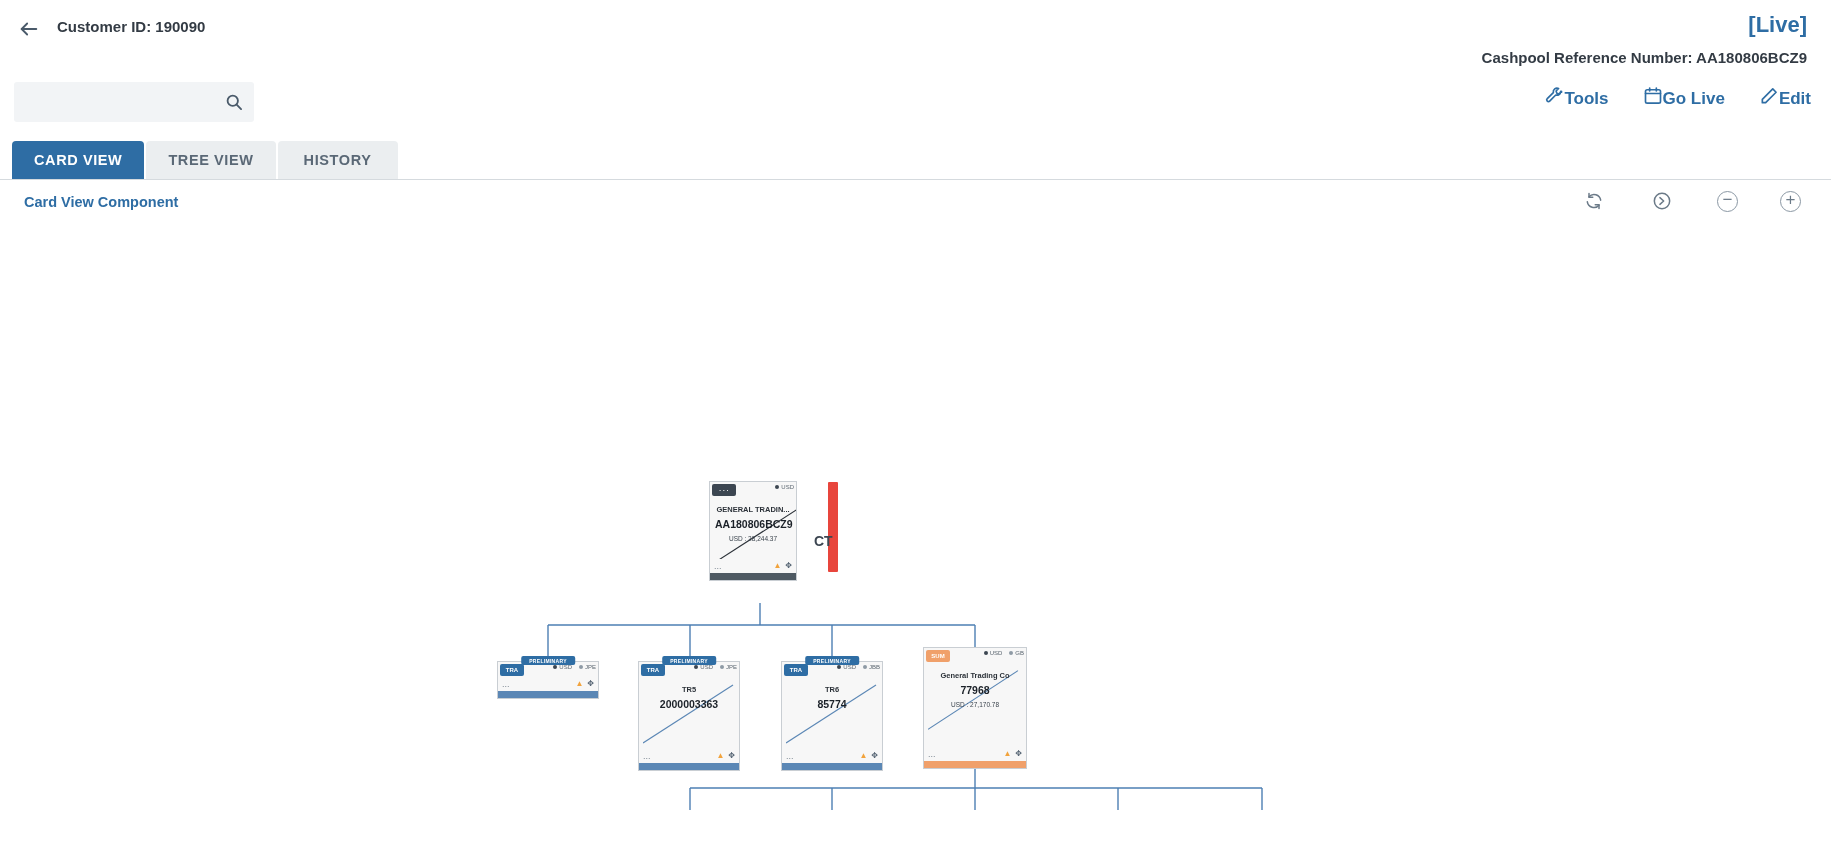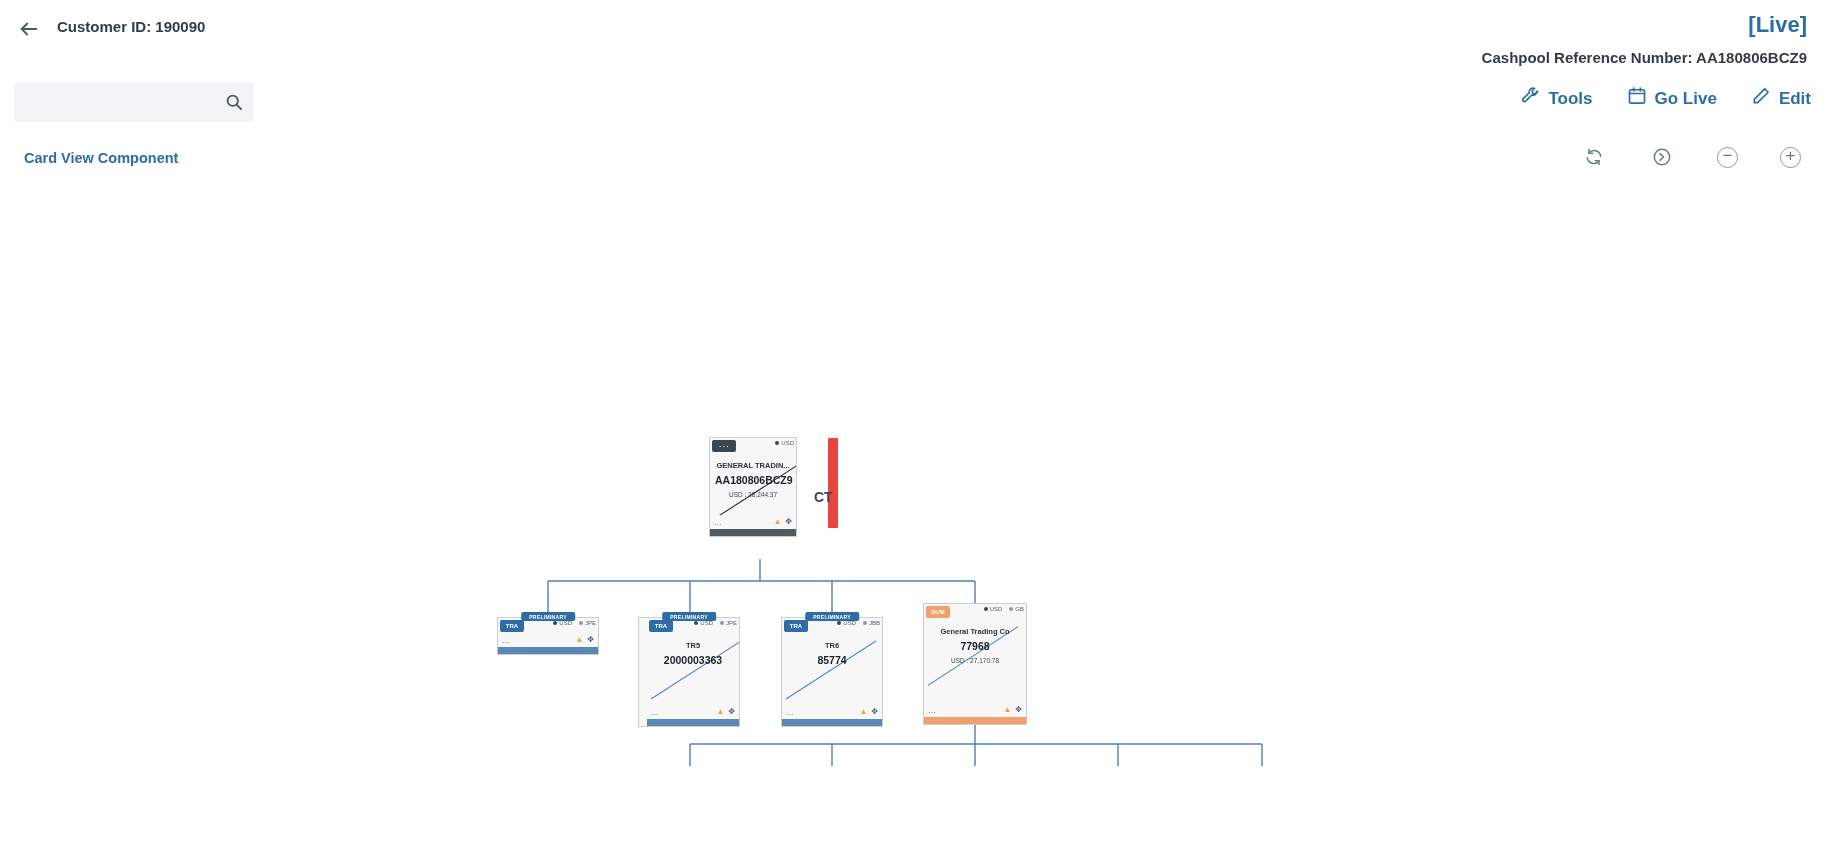--- a/index.html
+++ b/index.html
@@ -69,21 +69,21 @@
     font-family: "Liberation Sans", sans-serif;
   }
   .search-icon { color: #4a5a6a; display: flex; align-items: center; }
   .search-icon svg { width: 20px; height: 20px; }
 
   .tool-actions {
     position: absolute; right: 20px; top: 6px;
     display: flex; align-items: center; gap: 34px;
   }
   .tool-btn {
-    display: flex; align-items: center; gap: 8px;
+    display: flex; align-items: center; 
     color: #2e6da4; font-size: 17px; font-weight: bold;
     cursor: pointer;
   }
   .tool-btn svg { width: 20px; height: 20px; }
 
   
   .tabs {
     display: flex; align-items: flex-end;
     padding: 0 12px;
     border-bottom: 1px solid #d5dade;
@@ -274,20 +274,25 @@
         <span>
           <svg viewBox="0 0 24 24" fill="none" stroke="currentColor" stroke-width="2" stroke-linecap="round" stroke-linejoin="round">
             <path d="M16.5 3.5l4 4L8 20H4v-4z"></path>
           </svg>
         </span>
         <span>Edit</span>
       </div>
     </div>
   </div>
 
+  <div class="tabs">
+    <div class="tab active">CARD VIEW</div>
+    <div class="tab">TREE VIEW</div>
+    <div class="tab">HISTORY</div>
+  </div>
 
   <div class="panel">
     <div class="panel-title">Card View Component</div>
     <div class="panel-controls">
       <div class="ctrl">
         <svg viewBox="0 0 24 24" fill="none" stroke="currentColor" stroke-width="1.8" stroke-linecap="round" stroke-linejoin="round">
           <path d="M20 11a8 8 0 0 0-14-4"></path>
           <polyline points="6,3 6,7.5 10.5,7.5"></polyline>
           <path d="M4 13a8 8 0 0 0 14 4"></path>
           <polyline points="18,21 18,16.5 13.5,16.5"></polyline>
@@ -381,21 +386,21 @@
       <div class="node-foot">
         <span>...</span>
         <span class="foot-icons">
           <span class="warn">▲</span>
           <span class="move">✥</span>
         </span>
       </div>
       <div class="node-bar"></div>
     </div>
 
-    <div class="node" style="left:638px; top:451px;padding-left:8px;">
+    <div class="node" style="left:638px; top:451px;">
       <div class="ribbon">PRELIMINARY</div>
       <div class="node-head">
         <span class="badge tra">TRA</span>
         <span class="head-right">
           <span class="ccy">
               <span class="dot filled"></span>
               <span>USD</span>
             </span>
           <span class="ccy">
               <span class="dot"></span>

